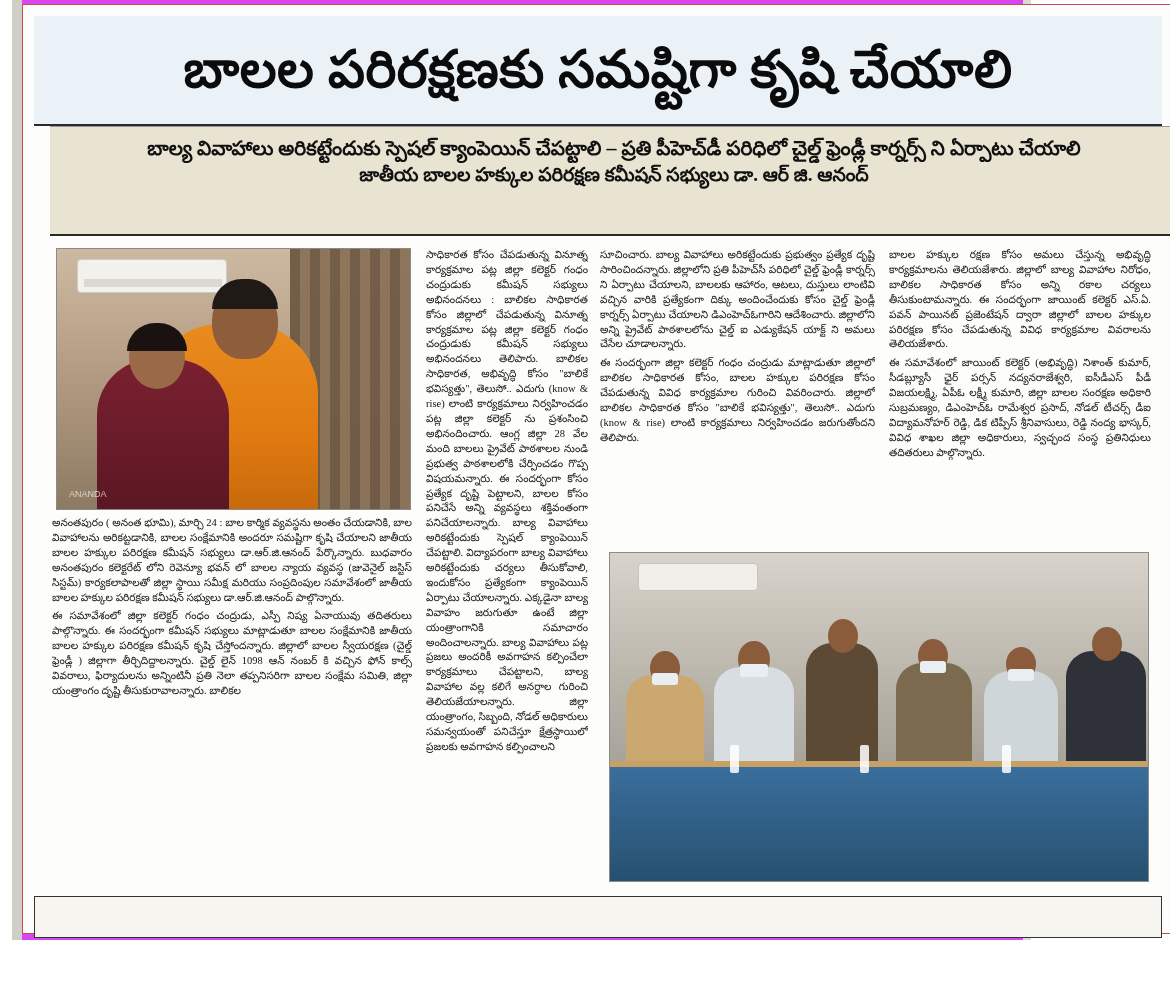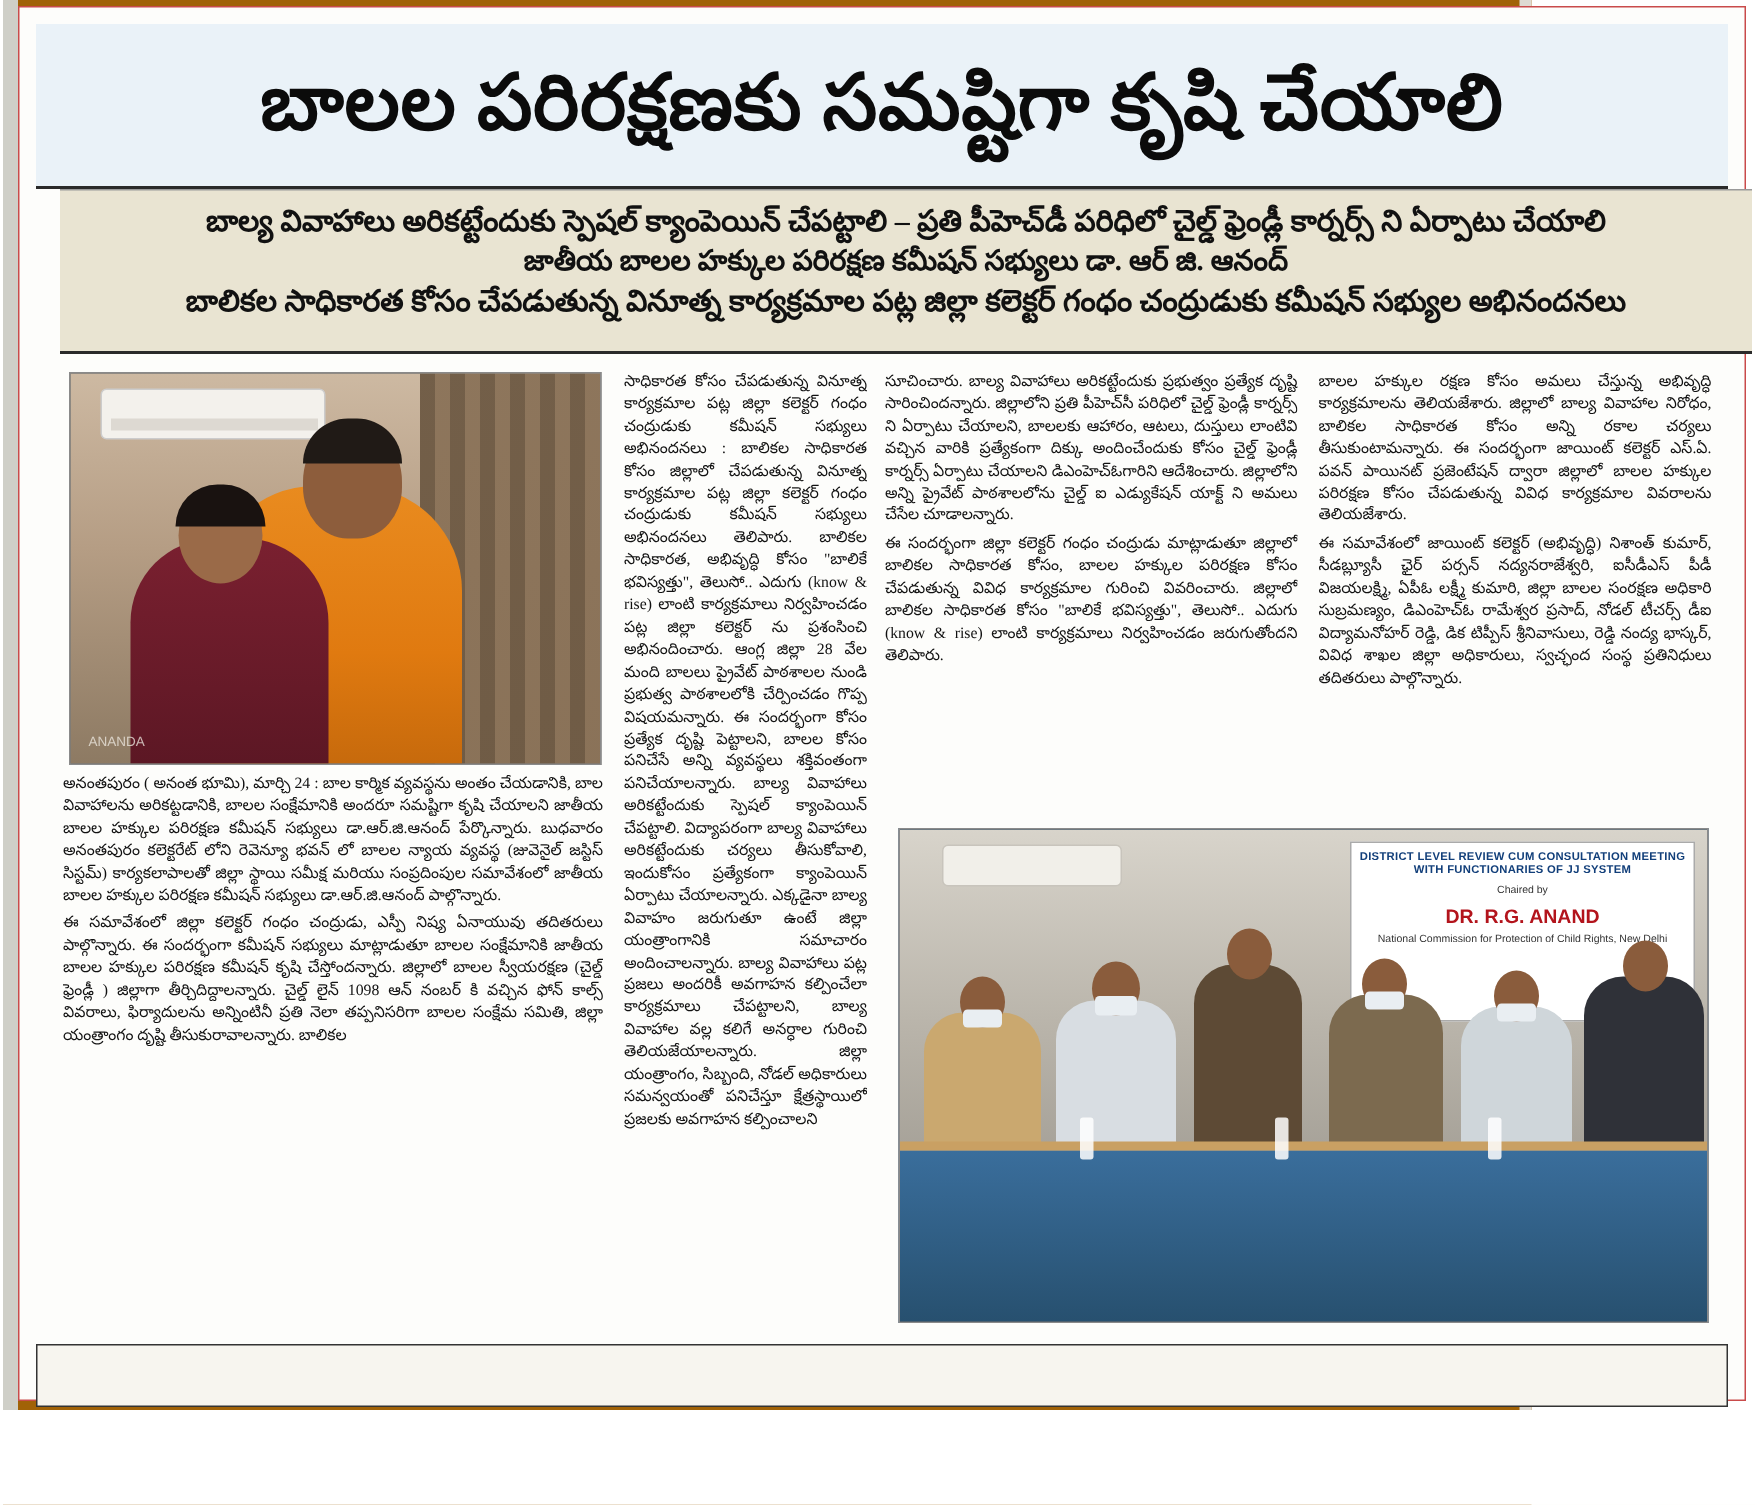--- a/index.html
+++ b/index.html
@@ -6,22 +6,22 @@
   html, body { margin:0; padding:0; }
   body {
     width:1170px; height:1003px;
     background:#ffffff;
     font-family:"Liberation Sans", sans-serif;
     overflow:hidden;
     position:relative;
   }
   .page {
     position:absolute;
-    left:2px; top:0; width:1019px; height:1003px;
-    background:#a16207;
+    left:12px; top:0; width:1019px; height:1003px;
+    background:#d946ef;
   }
   
   .scan-frame {
     position:absolute;
     left:10px; top:4px; width:1152px; height:930px;
     border:1px solid #c94b4b;
     background:#fdfdfb;
   }
   .left-strip {
     position:absolute; left:0; top:0; width:10px; height:940px;
@@ -232,21 +232,20 @@
 
   <div class="scan-frame"></div>
 
   <div class="headline-band">
     <div class="headline">బాలల పరిరక్షణకు సమష్టిగా కృషి చేయాలి</div>
   </div>
 
   <div class="subhead-band">
     <div class="subhead-line sub1">బాల్య వివాహాలు అరికట్టేందుకు స్పెషల్ క్యాంపెయిన్ చేపట్టాలి – ప్రతి పీహెచ్‌డీ పరిధిలో చైల్డ్ ఫ్రెండ్లీ కార్నర్స్ ని ఏర్పాటు చేయాలి</div>
     <div class="subhead-line sub2">జాతీయ బాలల హక్కుల పరిరక్షణ కమీషన్ సభ్యులు డా. ఆర్ జి. ఆనంద్</div>
-    <div class="subhead-line sub3">బాలికల సాధికారత కోసం చేపడుతున్న వినూత్న కార్యక్రమాల పట్ల జిల్లా కలెక్టర్ గంధం చంద్రుడుకు కమీషన్ సభ్యుల అభినందనలు</div>
   </div>
 
   <div class="body-area">
 
     <div class="photo-couple">
       <div class="pc-wall"></div>
       <div class="pc-curtain"></div>
       <div class="pc-ac"></div>
       <div class="pc-man"></div>
       <div class="pc-man-head"></div>
@@ -254,26 +253,20 @@
       <div class="pc-woman"></div>
       <div class="pc-woman-head"></div>
       <div class="pc-woman-hair"></div>
       <div class="pc-watermark">ANANDA</div>
     </div>
 
     <div class="photo-meeting">
       <div class="pm-wall"></div>
       <div class="pm-ac"></div>
 
-      <div class="pm-banner">
-        <div class="pm-b1">DISTRICT LEVEL REVIEW CUM CONSULTATION MEETING WITH FUNCTIONARIES OF JJ SYSTEM</div>
-        <div class="pm-b3">Chaired by</div>
-        <div class="pm-b2">DR. R.G. ANAND</div>
-        <div class="pm-b3">National Commission for Protection of Child Rights, New Delhi</div>
-      </div>
 
       <div class="pm-person" style="left:16px; width:78px; height:88px; background:#caa86f;"></div>
       <div class="pm-head" style="left:40px; bottom:196px; width:30px; height:34px;"></div>
       <div class="pm-mask" style="left:42px; bottom:196px; width:26px; height:12px;"></div>
 
       <div class="pm-person" style="left:104px; width:80px; height:96px; background:#d8dde2;"></div>
       <div class="pm-head" style="left:128px; bottom:204px; width:32px; height:36px;"></div>
       <div class="pm-mask" style="left:130px; bottom:204px; width:28px; height:13px;"></div>
 
       <div class="pm-person" style="left:196px; width:72px; height:120px; background:#5d4a35;"></div>

